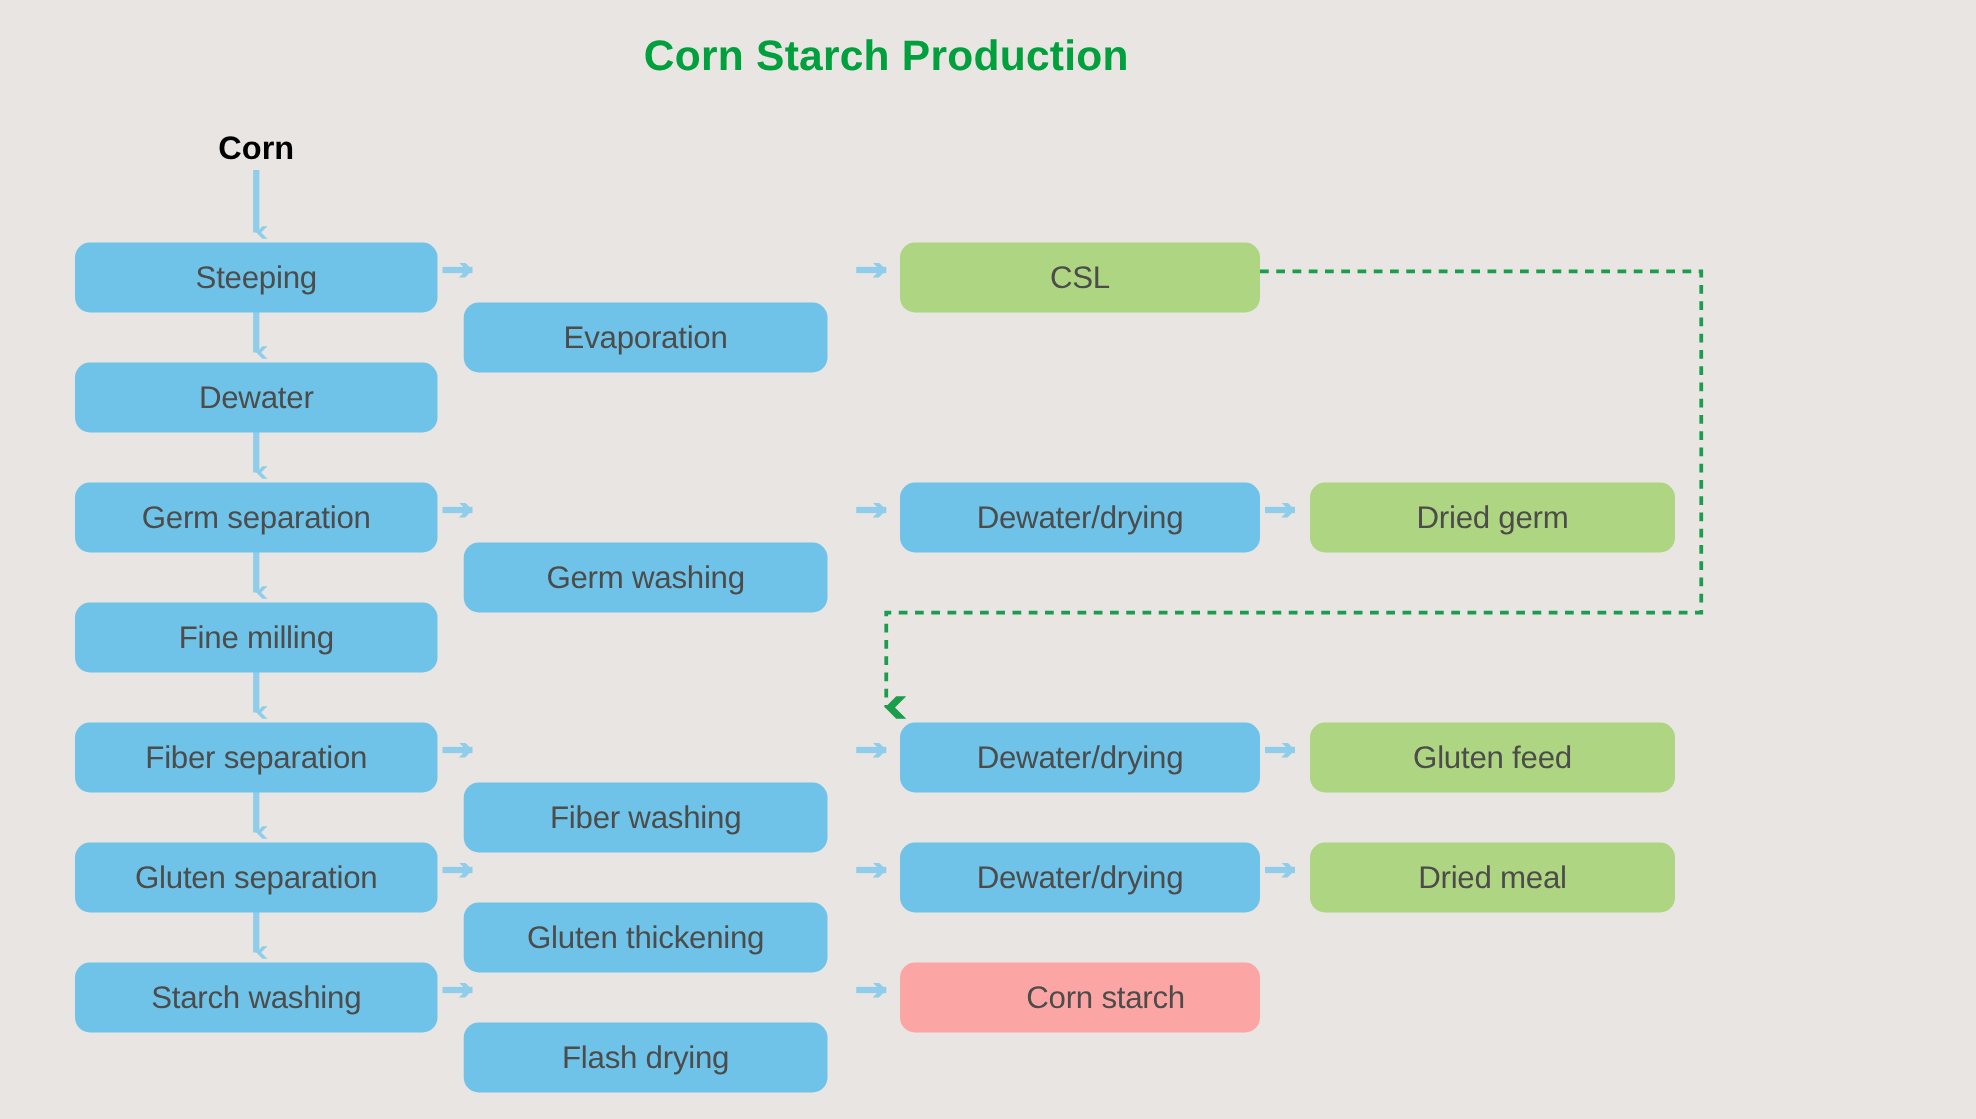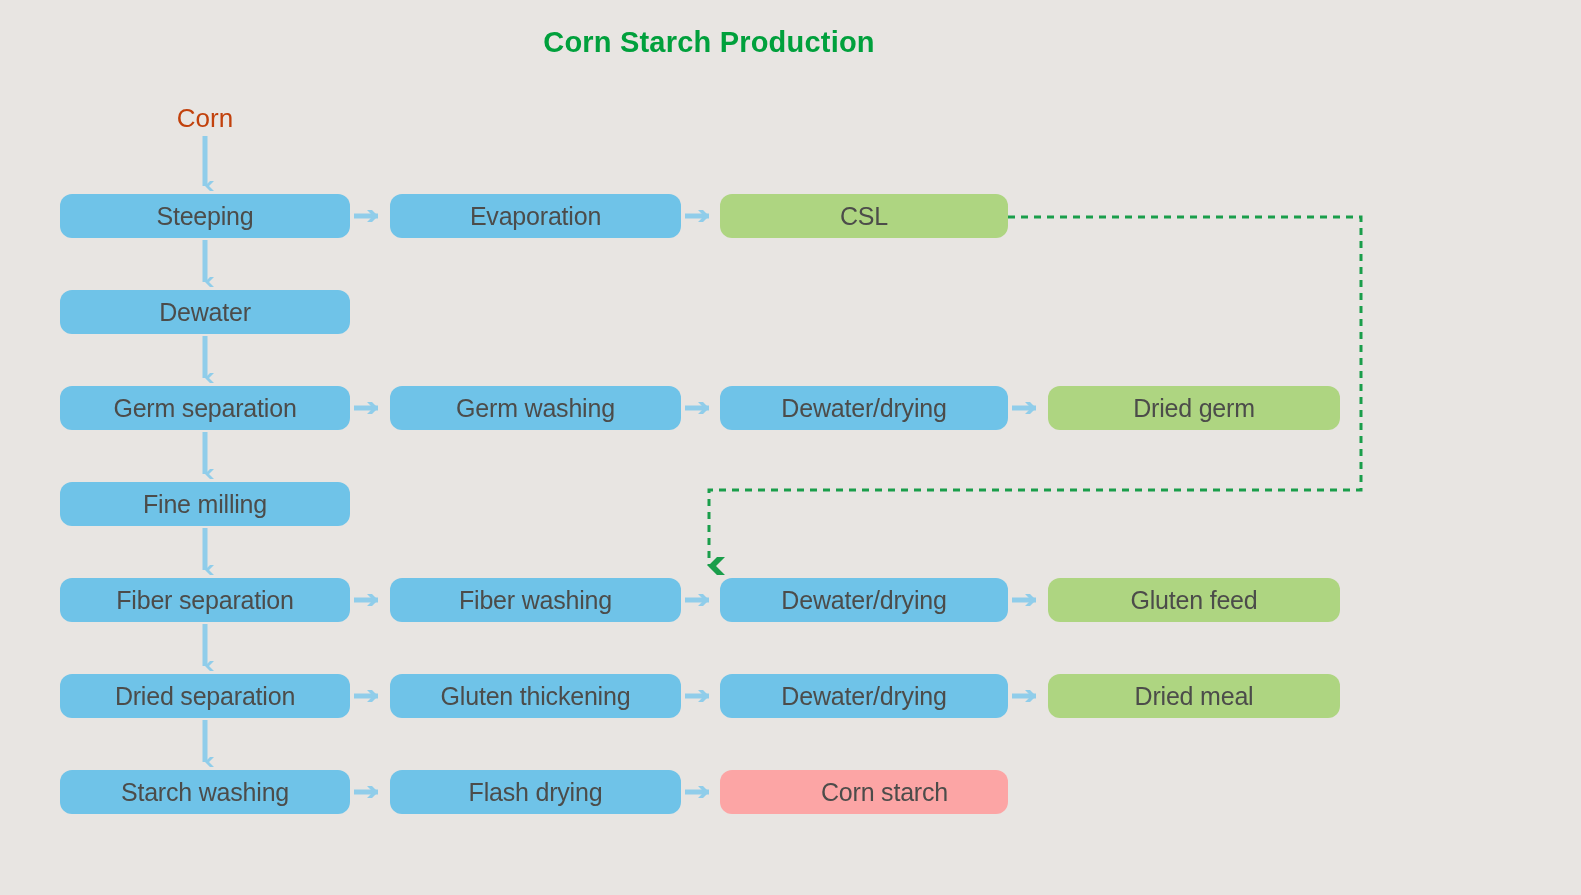--- a/index.html
+++ b/index.html
@@ -19,58 +19,58 @@
     background: #e8e5e2;
   }
 
   
   #chart-title {
     position: absolute;
     left: 0;
     top: 26px;
     width: 1418px;
     text-align: center;
-    font-size: 29px;
+    font-size: 34px;
     font-weight: bold;
     color: #00a03c;
     letter-spacing: 0.2px;
   }
 
   
   #input-label {
     position: absolute;
     left: 135px;
     top: 103px;
     width: 140px;
     text-align: center;
     font-size: 26px;
-    font-weight: normal;
-    color: #c2410c;
+    font-weight: bold;
+    color: #000000;
   }
 
   
   .node {
     position: absolute;
-    height: 44px;
+    height: 56px;
     border-radius: 12px;
     display: flex;
     align-items: center;
     justify-content: center;
     font-size: 25px;
     color: #4c4c4a;
     white-space: nowrap;
     letter-spacing: -0.2px;
   }
   .node.process { background: #6fc3e8; }
   .node.coproduct { background: #aed581; }
   .node.product  { background: #fca5a5; padding-left: 41px; }
 
   
   .col1 { left: 60px;   width: 290px; }
-  .col2 { left: 390px;  width: 291px; }
+  .col2 { left: 371px;  width: 291px; margin-top: 48px; }
   .col3 { left: 720px;  width: 288px; }
   .col4 { left: 1048px; width: 292px; }
 
   
   .r1 { top: 194px; }
   .r2 { top: 290px; }
   .r3 { top: 386px; }
   .r4 { top: 482px; }
   .r5 { top: 578px; }
   .r6 { top: 674px; }
@@ -181,21 +181,21 @@
     <span>Fiber washing</span>
   </div>
   <div class="node process col3 r5">
     <span>Dewater/drying</span>
   </div>
   <div class="node coproduct col4 r5">
     <span>Gluten feed</span>
   </div>
 
   <div class="node process col1 r6">
-    <span>Dried separation</span>
+    <span>Gluten separation</span>
   </div>
   <div class="node process col2 r6">
     <span>Gluten thickening</span>
   </div>
   <div class="node process col3 r6">
     <span>Dewater/drying</span>
   </div>
   <div class="node coproduct col4 r6">
     <span>Dried meal</span>
   </div>

